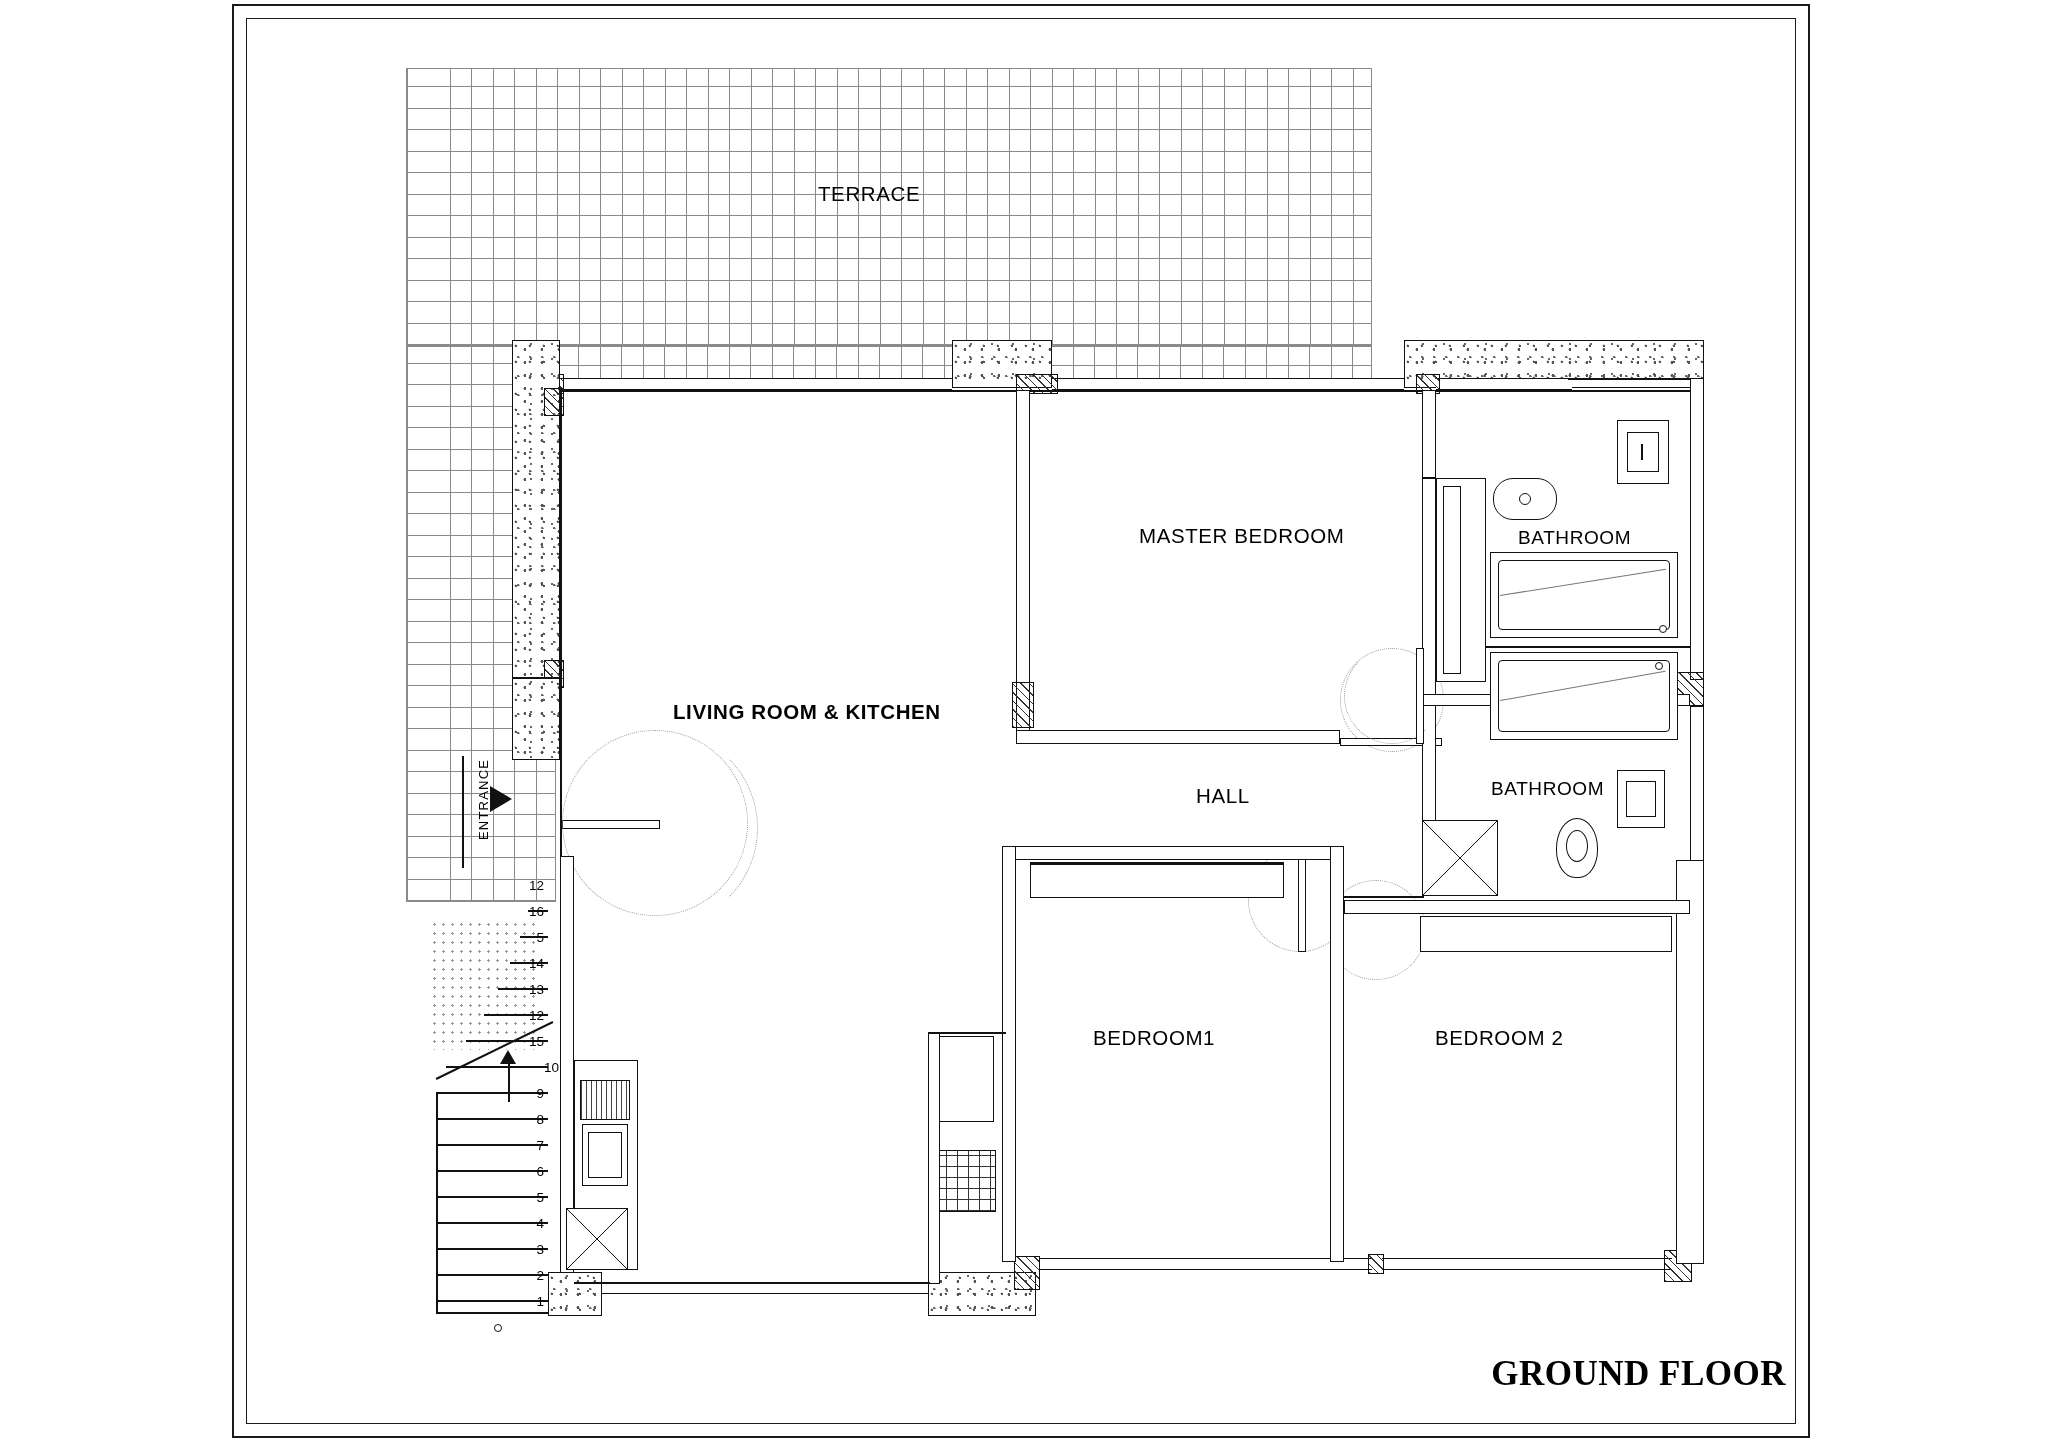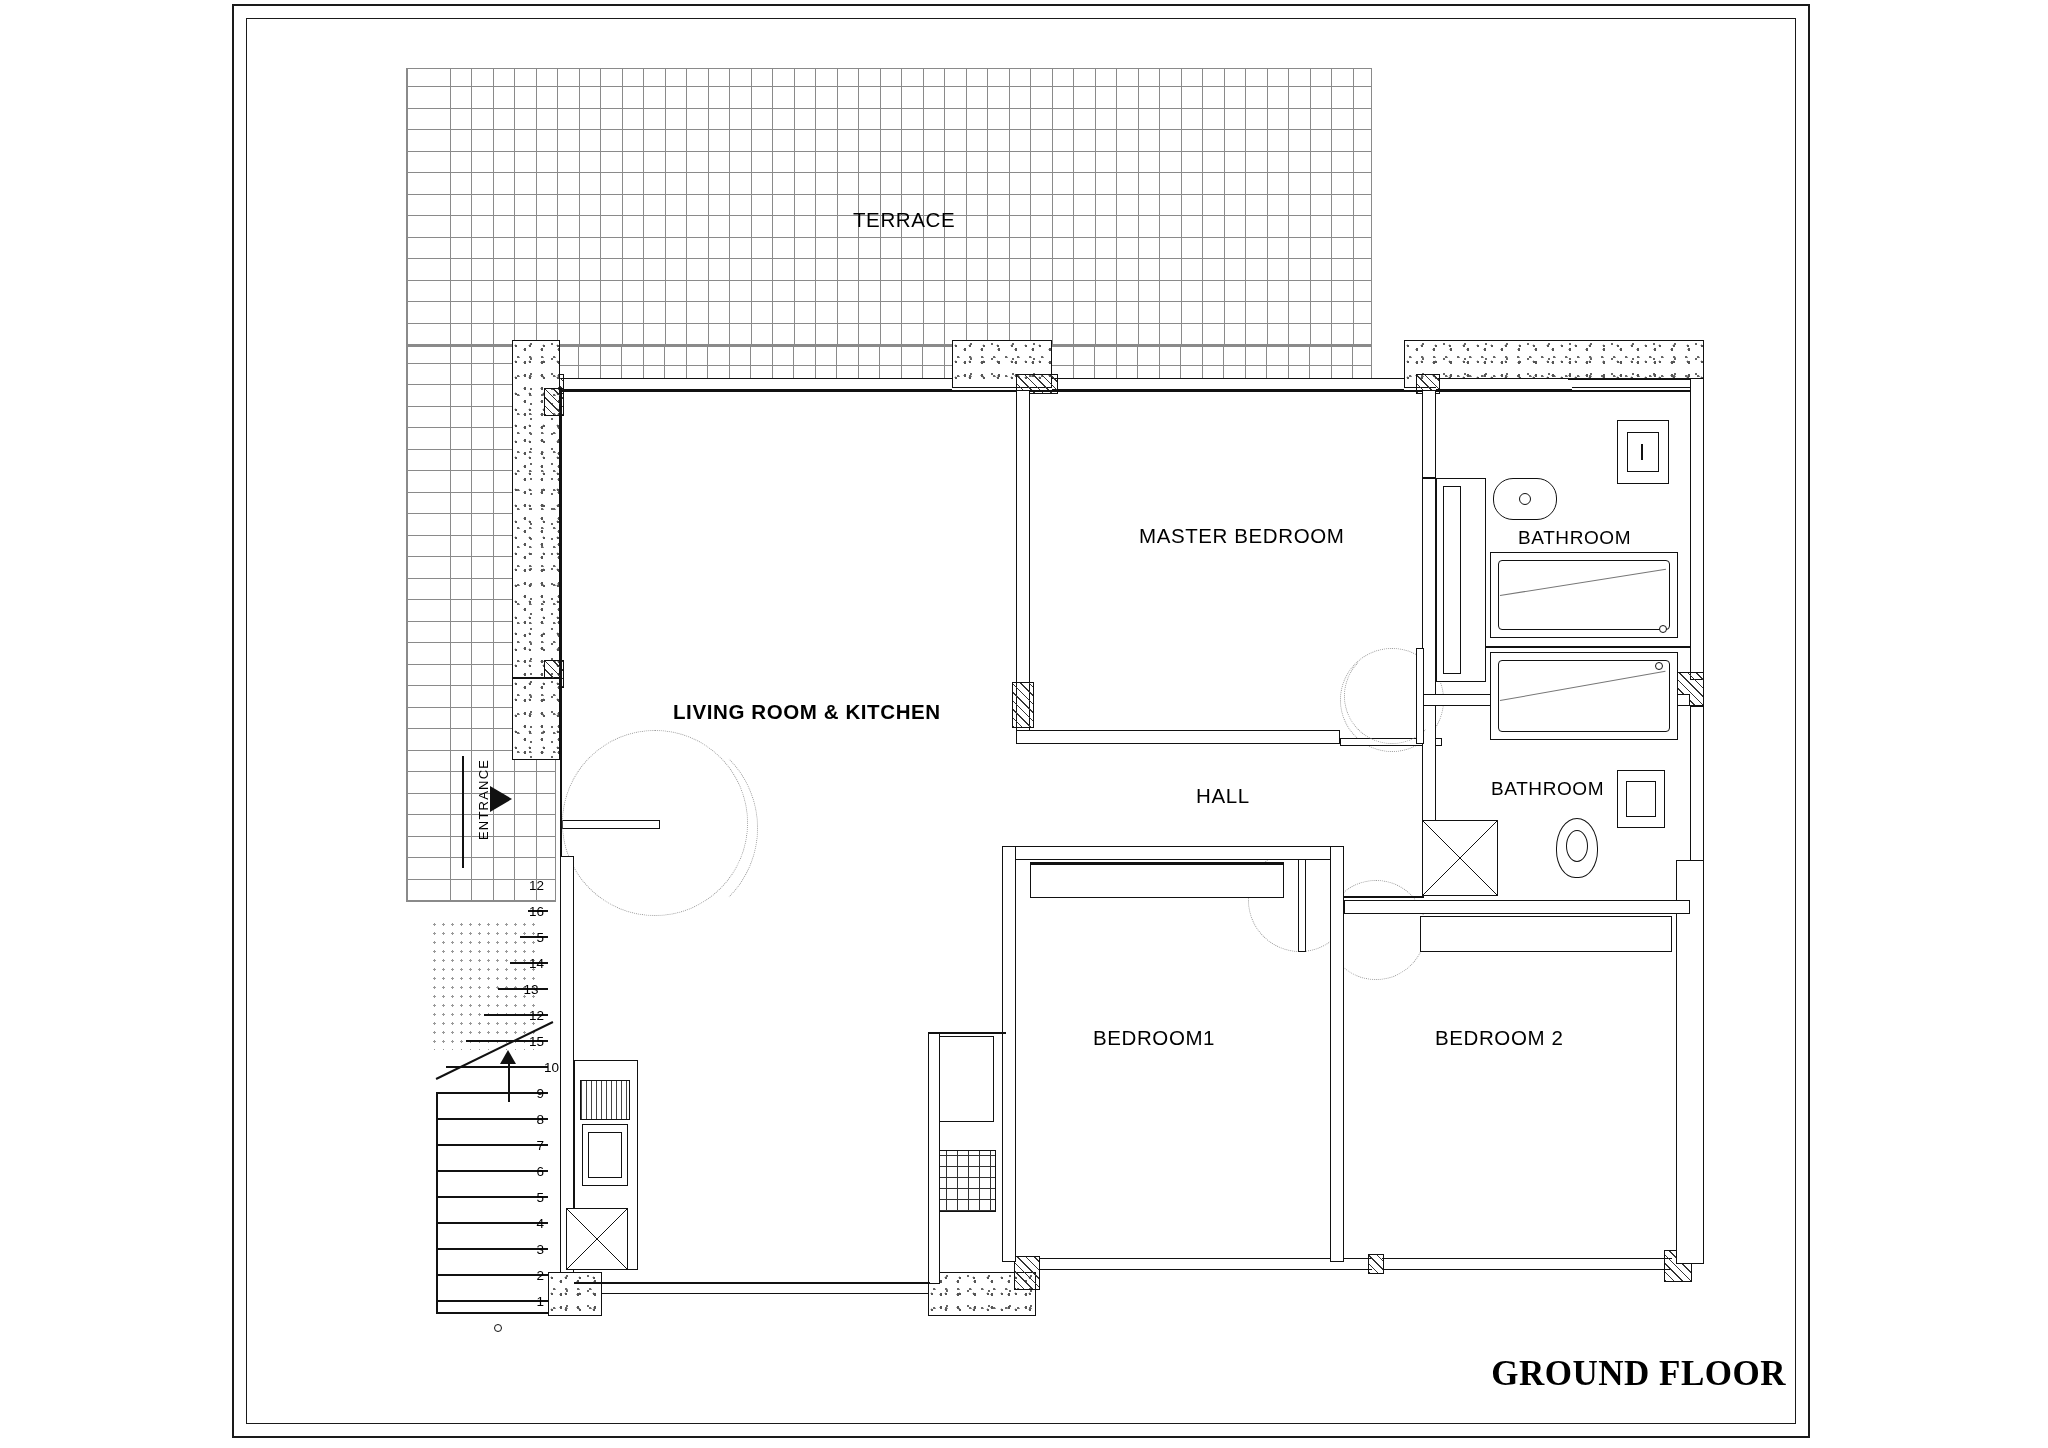--- a/index.html
+++ b/index.html
@@ -376,36 +376,36 @@
 
     <div class="thinline" style="left:508px; top:1060px; width:1.6px; height:42px;"></div>
     <div style="position:absolute; left:500px; top:1050px; width:0; height:0; border-left:8px solid transparent; border-right:8px solid transparent; border-bottom:14px solid #111;"></div>
     <div class="dot" style="left:494px; top:1324px;"></div>
 
     <div>
       <div class="tread-num" style="left:518px; top:878px;">12</div>
       <div class="tread-num" style="left:518px; top:904px;">16</div>
       <div class="tread-num" style="left:518px; top:930px;">5</div>
       <div class="tread-num" style="left:518px; top:956px;">14</div>
-      <div class="tread-num" style="left:518px; top:982px;text-align:center;">13</div>
+      <div class="tread-num" style="left:518px; top:982px;">13</div>
       <div class="tread-num" style="left:518px; top:1008px;">12</div>
       <div class="tread-num" style="left:518px; top:1034px;">15</div>
       <div class="tread-num" style="left:533px; top:1060px;">10</div>
       <div class="tread-num" style="left:518px; top:1086px;">9</div>
       <div class="tread-num" style="left:518px; top:1112px;">8</div>
       <div class="tread-num" style="left:518px; top:1138px;">7</div>
       <div class="tread-num" style="left:518px; top:1164px;">6</div>
       <div class="tread-num" style="left:518px; top:1190px;">5</div>
       <div class="tread-num" style="left:518px; top:1216px;">4</div>
       <div class="tread-num" style="left:518px; top:1242px;">3</div>
       <div class="tread-num" style="left:518px; top:1268px;">2</div>
       <div class="tread-num" style="left:518px; top:1294px;">1</div>
     </div>
 
-    <div class="label" style="left:853px; top:182px;margin-top:26px;">TERRACE</div>
+    <div class="label" style="left:818px; top:182px;">TERRACE</div>
 
     <div class="swing" style="left:1344px; top:648px; width:96px; height:96px; border-top-color:transparent; border-right-color:transparent;"></div>
     <div class="leaf" style="left:1416px; top:648px; width:8px; height:96px;"></div>
 
   </div>
 
   <div class="title title-2">GROUND FLOOR</div>
 
 </div>
 

